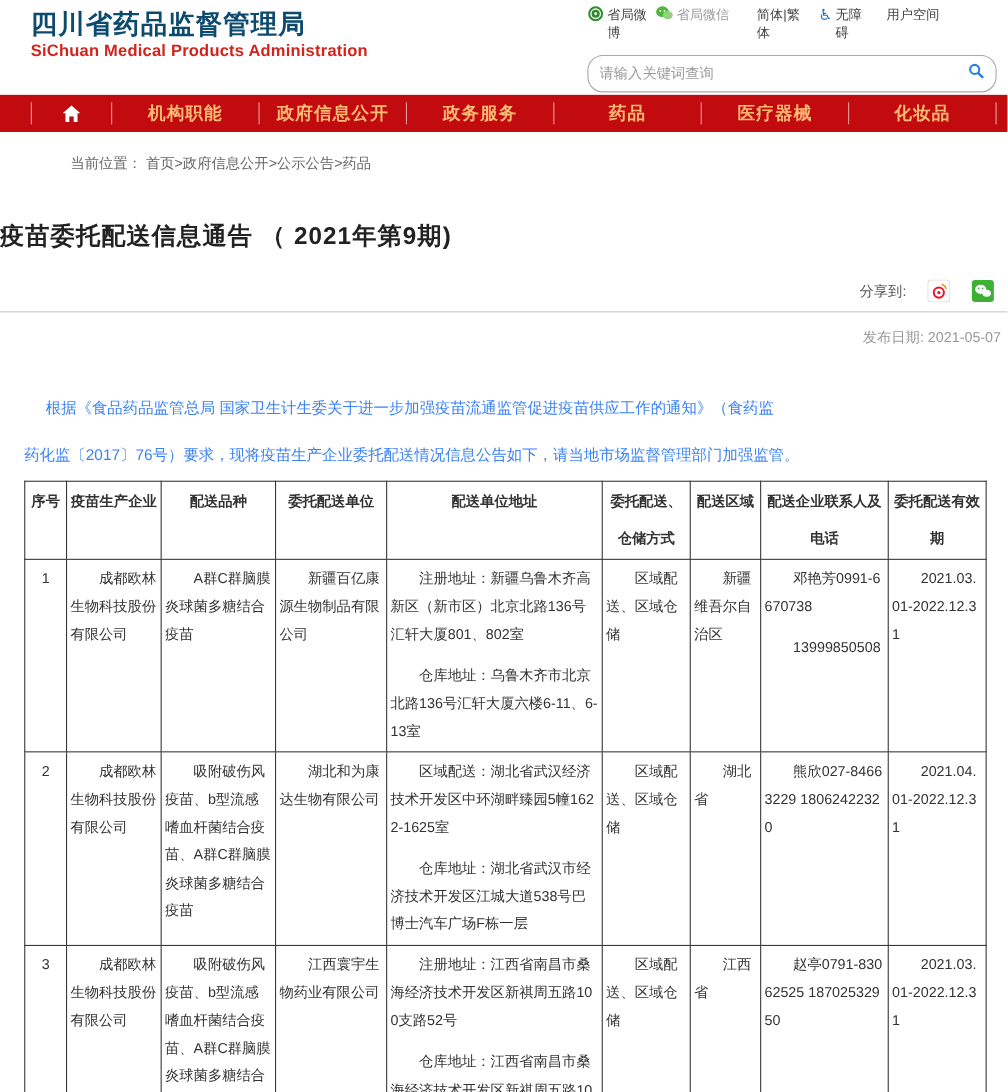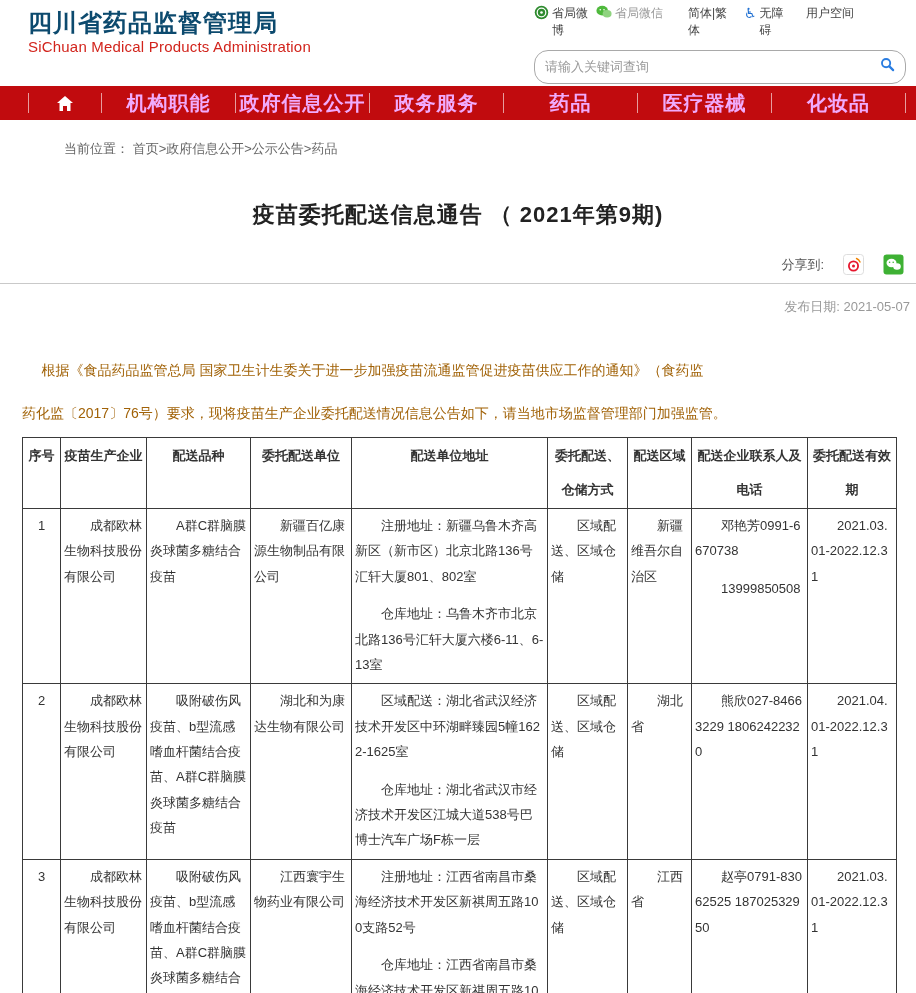--- a/index.html
+++ b/index.html
@@ -5,21 +5,21 @@
   * { box-sizing: border-box; margin: 0; padding: 0; }
   html,body { width: 916px; }
   body {
     height: 993px; overflow: hidden; background: #fff;
     font-family: "Liberation Sans", "DejaVu Sans", sans-serif; color:#333;
   }
   
   .header { position: relative; height: 86px; background:#fff; }
   .logo { position:absolute; left:28px; top:10px; }
   .logo-cn { font-size:24px; font-weight:bold; color:#0c4a6e; letter-spacing:1px; line-height:1.1; }
-  .logo-en { font-size:15px; font-weight:normal; color:#d2241c; margin-top:2px; letter-spacing:.2px; }
+  .logo-en { font-size:15px; font-weight:bold; color:#d2241c; margin-top:2px; letter-spacing:.2px; }
   .header-right { position:absolute; right:10px; top:5px; width:372px; }
   .top-links { display:flex; align-items:flex-start; font-size:12px; color:#444; }
   .top-link { display:flex; align-items:flex-start; line-height:1.45; }
   .top-link .lbl { display:inline-block; }
   .tl1 { width:62px; } .tl1 .lbl{ width:40px; }
   .tl2 { width:92px; } 
   .tl3 { width:56px; } .tl3 .lbl{ width:42px; }
   .tl4 { width:62px; } .tl4 .lbl{ width:28px; }
   .tl5 { width:60px; }
   .muted { color:#999; }
@@ -27,33 +27,33 @@
   .a11y-ico { color:#1f6fd1; font-size:14px; line-height:1.2; }
   .search-box { margin-top:10px; height:27px; border:1px solid #a9a9a9; border-radius:14px;
     display:flex; align-items:center; padding:16px 10px; background:#fff; }
   .search-box input { border:none; outline:none; flex:1; font-size:13px; color:#333;
     font-family:"Liberation Sans","DejaVu Sans",sans-serif; background:transparent; }
   .search-box input::placeholder { color:#9a9a9a; }
   
   .nav { height:34px; background:#c10b0e; display:flex; align-items:stretch; padding:0 10px 0 28px; }
   .nav-sep { width:1px; background:rgba(255,255,255,.6); margin:7px 0; flex:0 0 auto; }
   .nav-item { flex:1 1 0; display:flex; align-items:center; justify-content:center;
-    color:#f0abfc; font-size:20px; font-weight:bold; cursor:pointer; text-decoration:none; letter-spacing:1px; }
+    color:#fdba74; font-size:16px; font-weight:bold; cursor:pointer; text-decoration:none; letter-spacing:1px; }
   .nav-home { flex:0 0 72px; }
   
   .breadcrumb { margin:20px 0 0 64px; font-size:13px; color:#666; }
   
-  .art-title { text-align:center; margin-top:42px; font-size:22px; font-weight:bold; color:#222; letter-spacing:1px; }
+  .art-title { text-align:left; margin-top:42px; font-size:22px; font-weight:bold; color:#222; letter-spacing:1px; }
   .share-row { display:flex; justify-content:flex-end; align-items:center; gap:19px;
     margin:24px 12px 8px 0; font-size:13px; color:#555; }
   .share-ico { width:21px; height:21px; display:inline-block; cursor:pointer; }
   .divider { border-top:1px solid #c9c9c9; }
   .date-row { text-align:right; margin:14px 6px 0 0; font-size:13px; color:#999; }
   
-  .intro { margin:46px 22px 4px 22px; font-size:14px; color:#a16207; }
+  .intro { margin:46px 22px 4px 22px; font-size:14px; color:#3b82f6; }
   .intro .l1 { text-indent:1.4em; }
   .intro .l2 { margin-top:25px; }
   
   table.vtab { margin:14px 0 0 22px; width:874px; border-collapse:collapse; table-layout:fixed;
     font-size:13px; color:#333; }
   .vtab th, .vtab td { border:1px solid #3a3a3a; vertical-align:top; word-wrap:break-word; word-break:break-all; }
   .vtab th { font-weight:bold; text-align:center; line-height:34px; padding:1px 2px; }
   .vtab td { padding:4px 3px 6px 3px; }
   .vtab td p { text-indent:2em; line-height:1.95; }
   .vtab td p + p { margin-top:.95em; }

